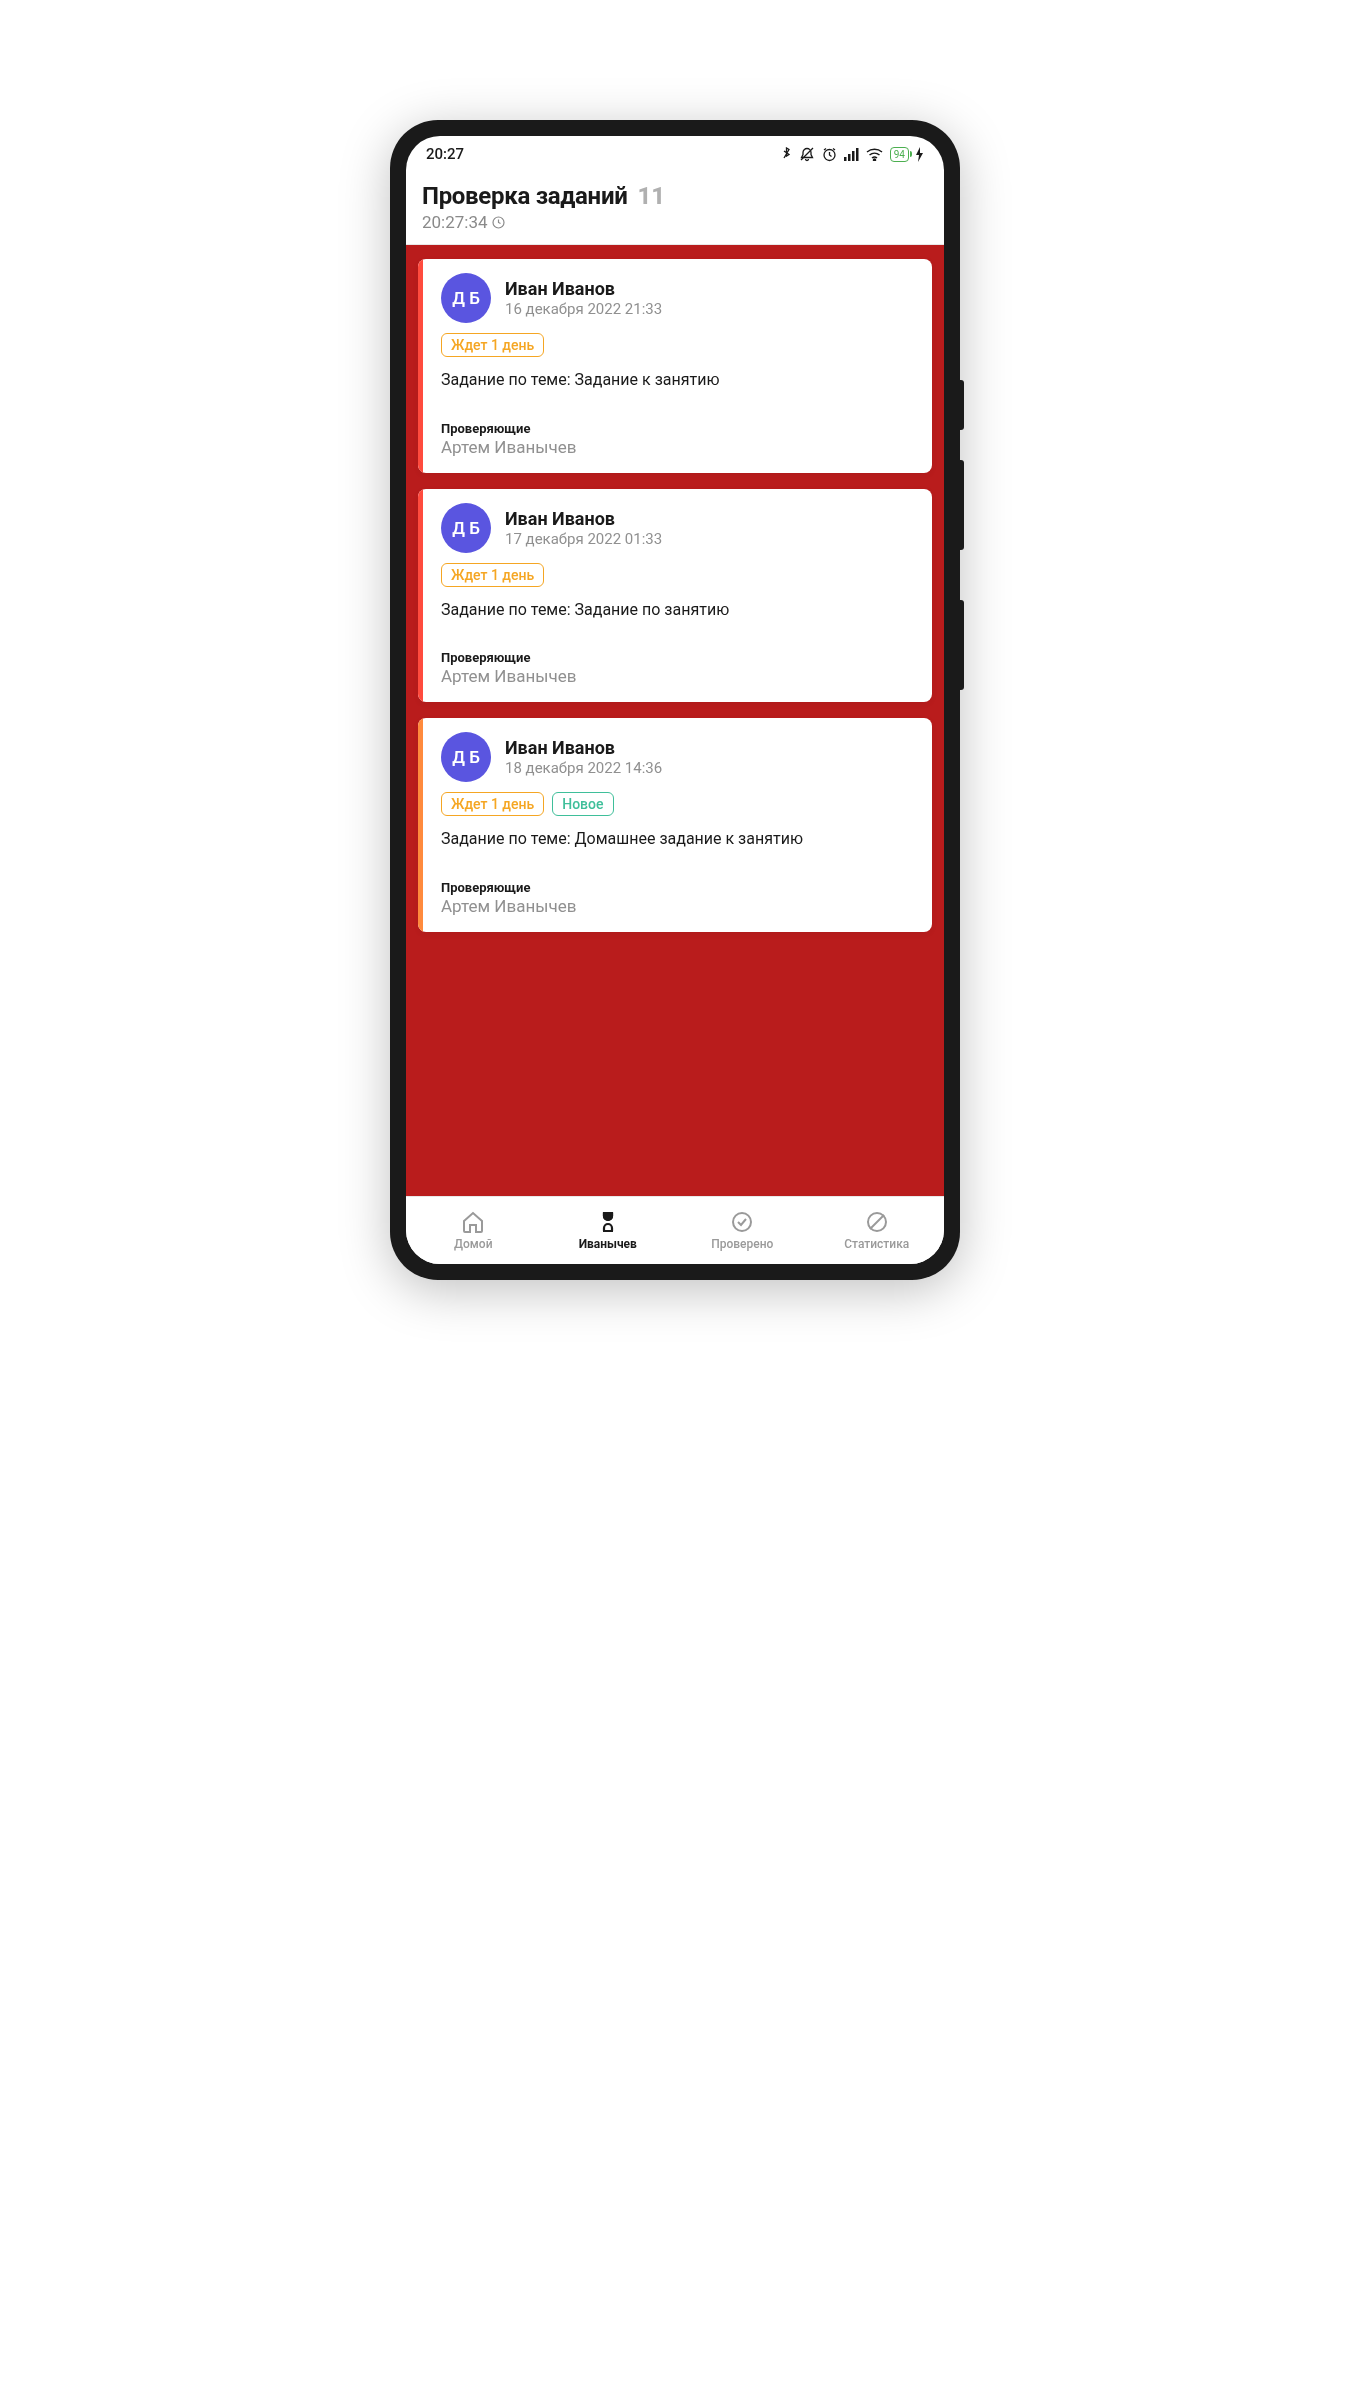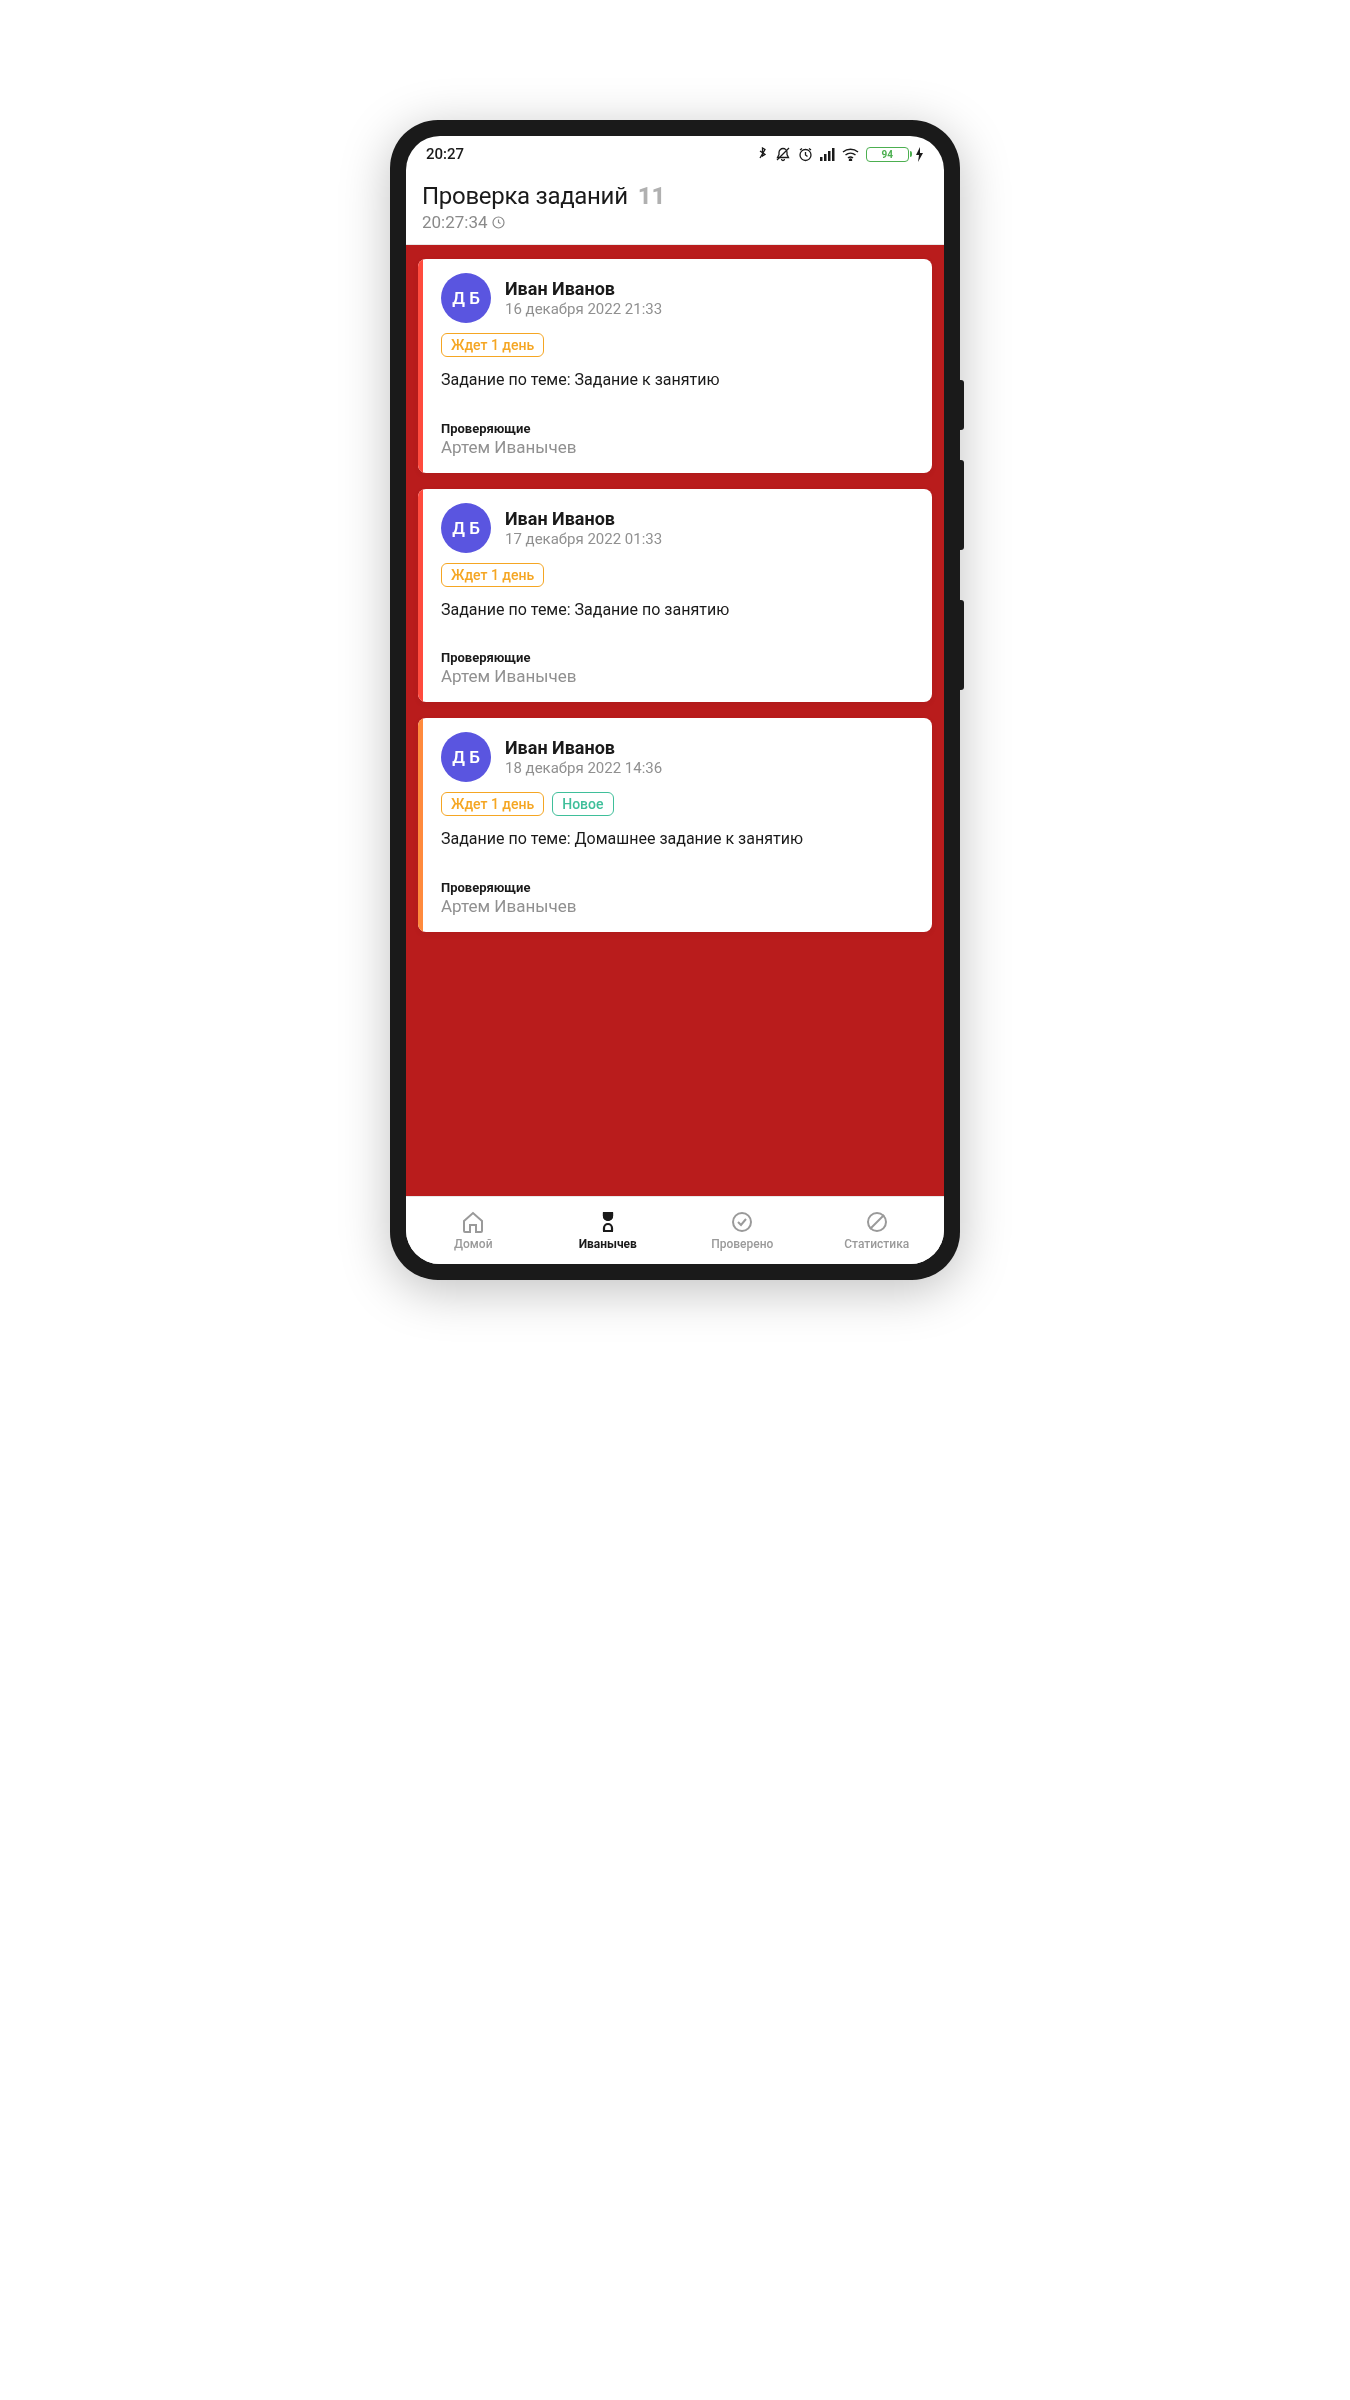--- a/index.html
+++ b/index.html
@@ -57,23 +57,23 @@
   align-items: center;
   gap: 7px;
 }
 .status-icons svg { display: block; }
 .battery {
   display: inline-flex;
   align-items: center;
   border: 1.5px solid #4caf50;
   border-radius: 4px;
   height: 15px;
-  padding: 0 15px;
+  padding: 0 3px;
   font-size: 10px;
-  font-weight: 700;
+  font-weight: 400;
   color: #4caf50;
   position: relative;
 }
 .battery::after {
   content: "";
   position: absolute;
   right: -4px;
   top: 3px;
   width: 2px;
   height: 6px;
@@ -85,21 +85,21 @@
   padding: 10px 16px 12px 16px;
   border-bottom: 1px solid #e8e8e8;
 }
 .header-title-row {
   display: flex;
   align-items: baseline;
   gap: 10px;
 }
 .header-title {
   font-size: 24px;
-  font-weight: 400;
+  font-weight: 700;
   color: #1a1a1a;
   letter-spacing: -0.3px;
 }
 .header-count {
   font-size: 24px;
   font-weight: 800;
   color: #b0b0b0;
 }
 .header-time {
   display: flex;

